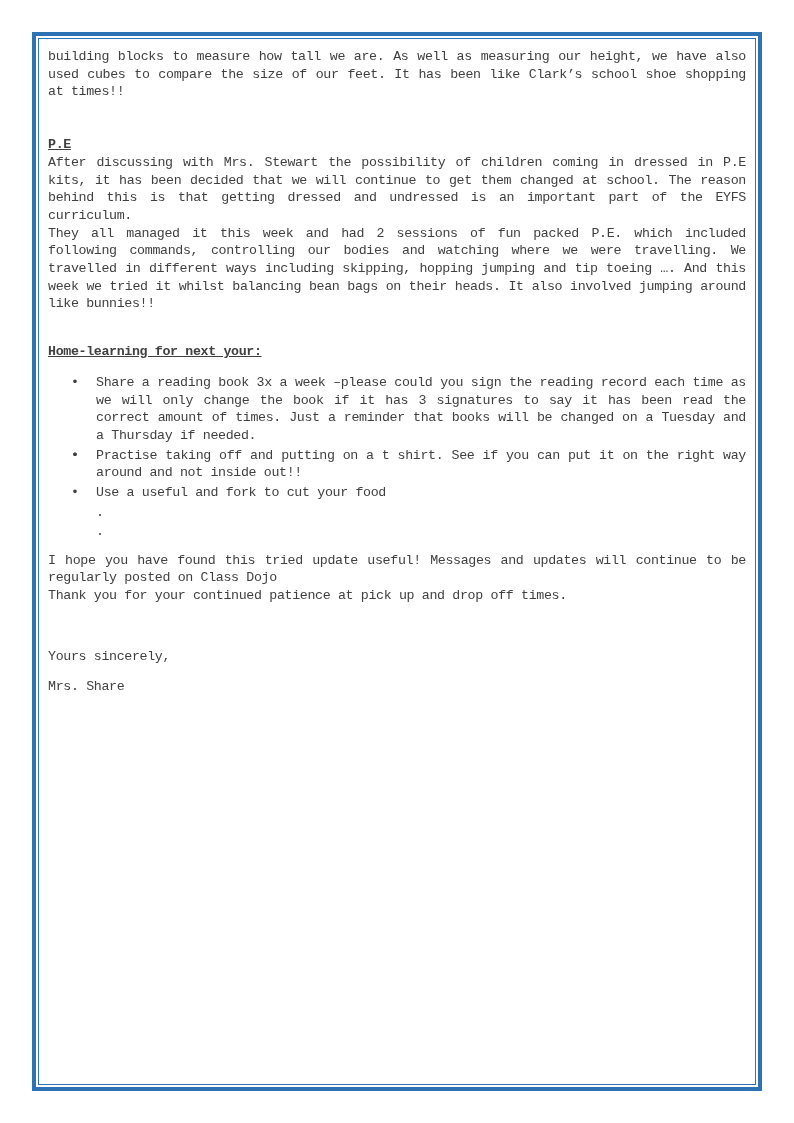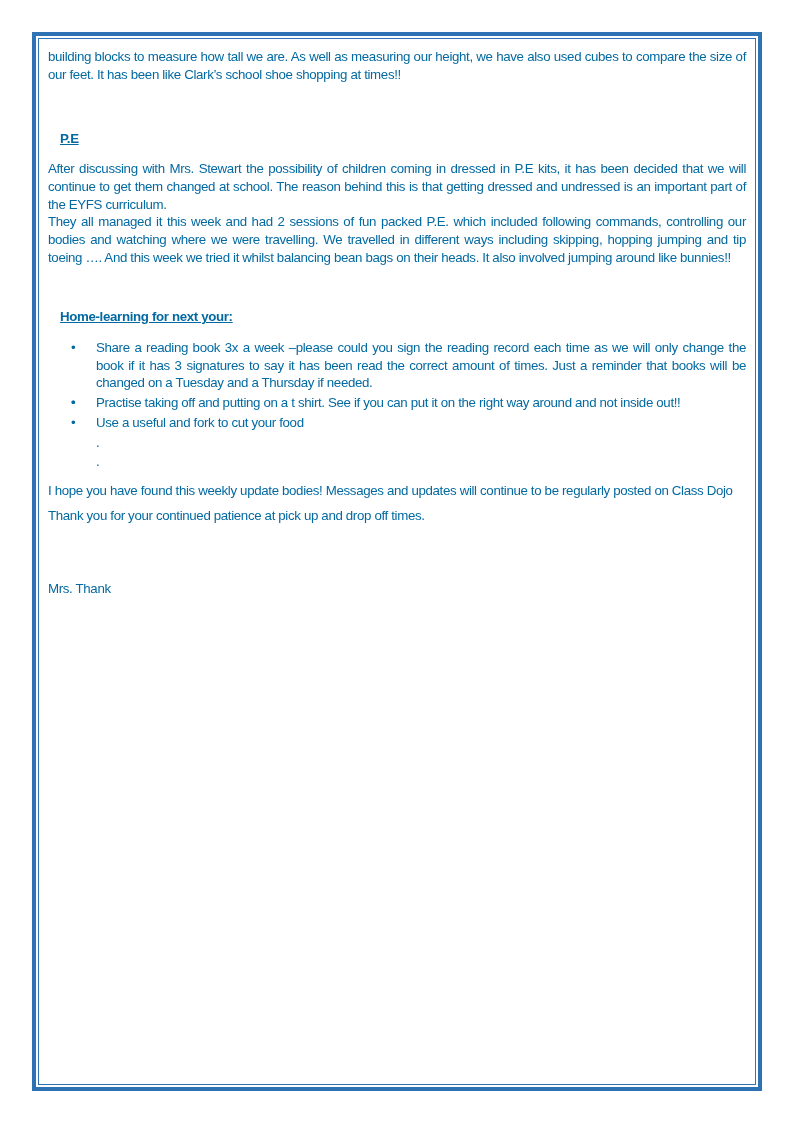--- a/index.html
+++ b/index.html
@@ -7,32 +7,32 @@
     .frame-outer {
       position: absolute; left: 32px; top: 32px; width: 730px; height: 1059px;
       box-sizing: border-box; border: 4px solid #2e74b5;
     }
     .frame-inner {
       position: absolute; left: 2px; top: 2px; right: 2px; bottom: 2px;
       border: 1px solid #2e74b5; box-sizing: border-box;
     }
     .content {
       position: absolute; left: 48px; top: 48px; width: 698px;
-      font-family: Liberation Sans, sans-serif;
-      font-size: 13.3px; line-height: 17.7px; color: #0369a1;
+      font-family: Liberation Mono, monospace;
+      font-size: 13.3px; line-height: 17.7px; color: #404040;
       letter-spacing: -0.35px;
     }
     p { margin: 0; text-align: justify; }
     .gap-big { height: 35px; }
-    .heading { font-weight: bold; text-decoration: underline; margin: 12px; }
+    .heading { font-weight: bold; text-decoration: underline; margin: 0; }
     ul { margin: 13px 0 0 0; padding: 0; list-style: none; }
     li { position: relative; padding-left: 48px; text-align: justify; margin: 0 0 2px 0; }
     li .bullet { position: absolute; left: 23px; top: 0; }
     .dot-line { padding-left: 48px; height: 19px; }
-    .para-gap { margin-top: 8px; }
+    .para-gap { }
   </style>
 </head>
 <body>
 
 <div class="frame-outer" style="border-color: rgb(46, 116, 181);">
   <div class="frame-inner" style="border-color: rgb(46, 116, 181);"></div>
 </div>
 
 <div class="content">
   <p>building blocks to measure how tall we are. As well as measuring our height, we have also used cubes to compare the size of our feet. It has been like Clark’s school shoe shopping at times!!</p>
@@ -64,18 +64,19 @@
       <li>
         <span class="bullet">•</span>
         <span>Use a useful and fork to cut your food</span>
       </li>
     </ul>
     <div class="dot-line">.</div>
     <div class="dot-line">.</div>
   </div>
 
   <div style="margin-top:10px">
-    <p>I hope you have found this weekly update bodies! Messages and updates will continue to be regularly posted on Class Dojo</p>
+    <p>I hope you have found this tried update useful! Messages and updates will continue to be regularly posted on Class Dojo</p>
     <p class="para-gap">Thank you for your continued patience at pick up and drop off times.</p>
     <div style="height:43px"></div>
-    <p class="para-gap" style="margin-top:12px">Mrs. Thank</p>
+    <p>Yours sincerely,</p>
+    <p class="para-gap" style="margin-top:12px">Mrs. Share</p>
   </div>
 </div>
 
 </body></html>

